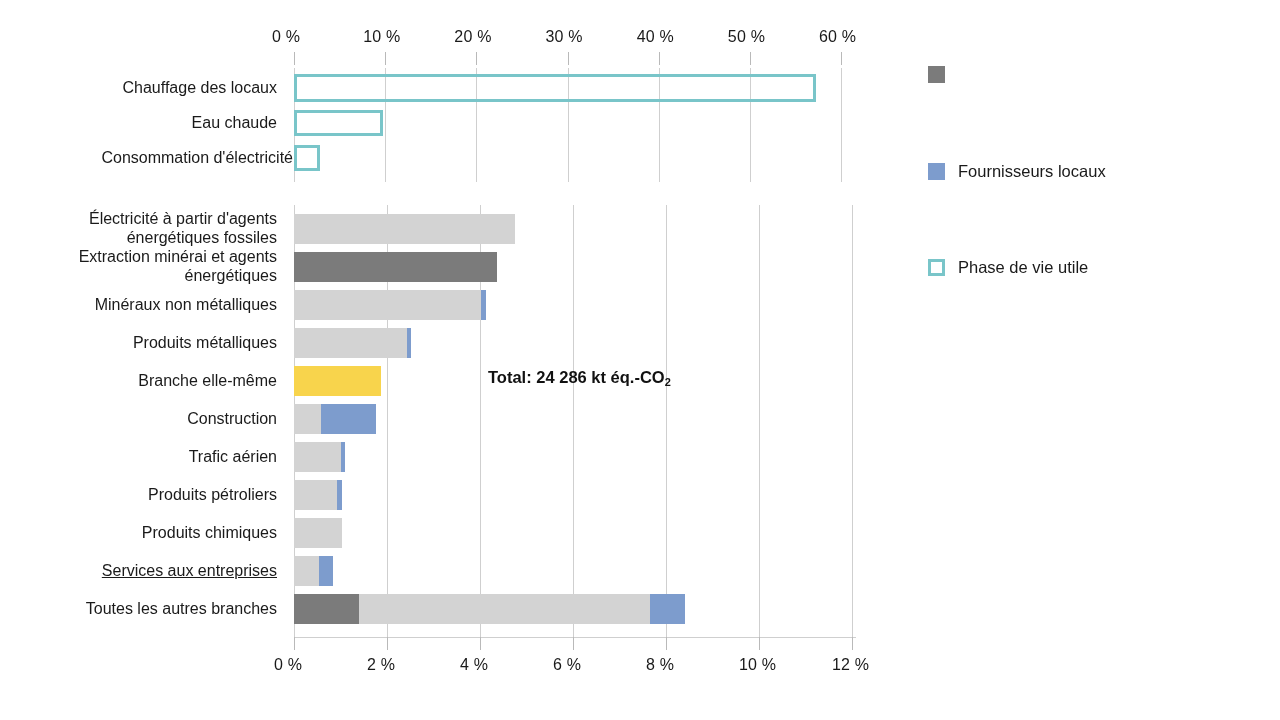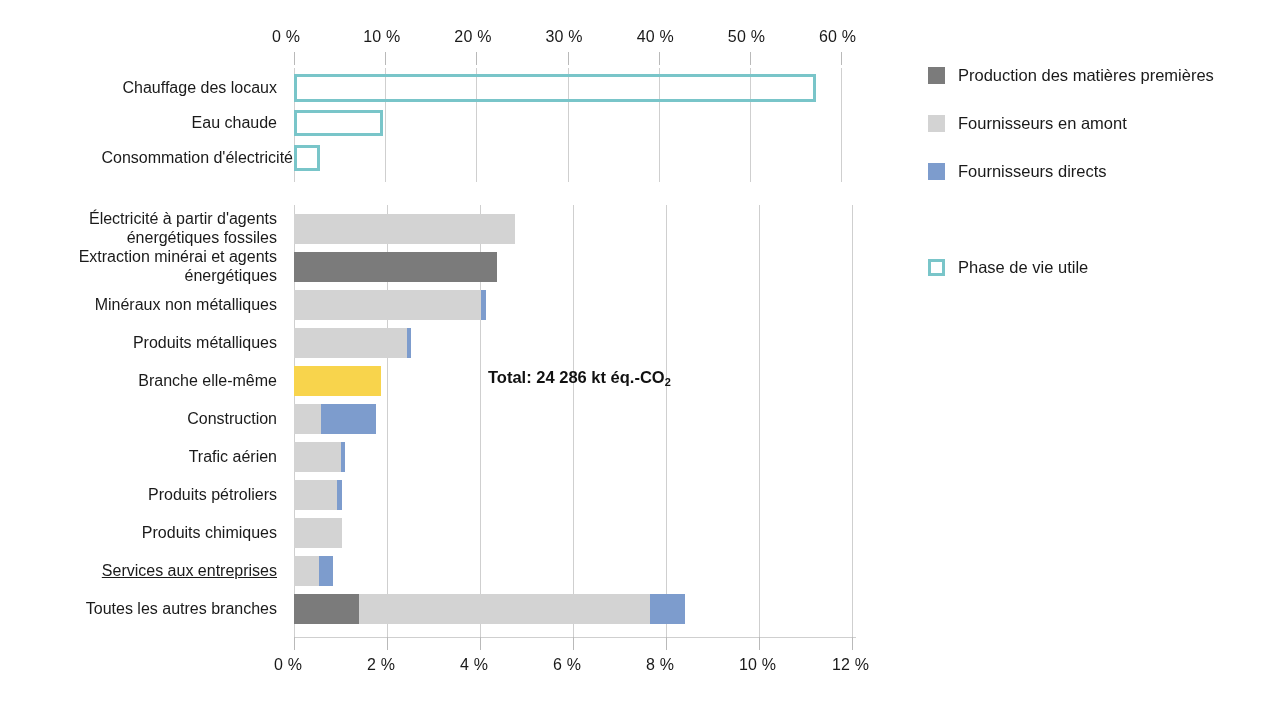--- a/index.html
+++ b/index.html
@@ -189,29 +189,24 @@
       <div class="axis-label" style="left: 832px; top: 656px;">12 %</div>
     </div>
 
   <div class="total-note" style="left:488px;top:368px;">
     <span>Total: 24 286 kt éq.-CO</span><sub>2</sub>
   </div>
 
   <div class="legend" id="legend" style="left:928px;top:66px;width:352px;height:230px;">
       <div class="legend-item" style="left: 0px; top: 0px;">
         <span class="legend-swatch" style="background: rgb(123, 123, 123);"></span>
-        <span class="legend-text">Production des matières premières</span>
-      </div>
-      <div class="legend-item" style="left: 0px; top: 48px;">
-        <span class="legend-swatch" style="background: rgb(211, 211, 211);"></span>
-        <span class="legend-text">Fournisseurs en amont</span>
       </div>
       <div class="legend-item" style="left: 0px; top: 96px;">
         <span class="legend-swatch" style="background: rgb(125, 156, 205);"></span>
-        <span class="legend-text">Fournisseurs directs</span>
+        <span class="legend-text">Fournisseurs locaux</span>
       </div>
       <div class="legend-item" style="left: 0px; top: 192px;">
         <span class="legend-swatch hollow" style="border-color: rgb(121, 197, 201);"></span>
         <span class="legend-text">Phase de vie utile</span>
       </div>
     </div>
 
 </div>
 
 </body></html>

